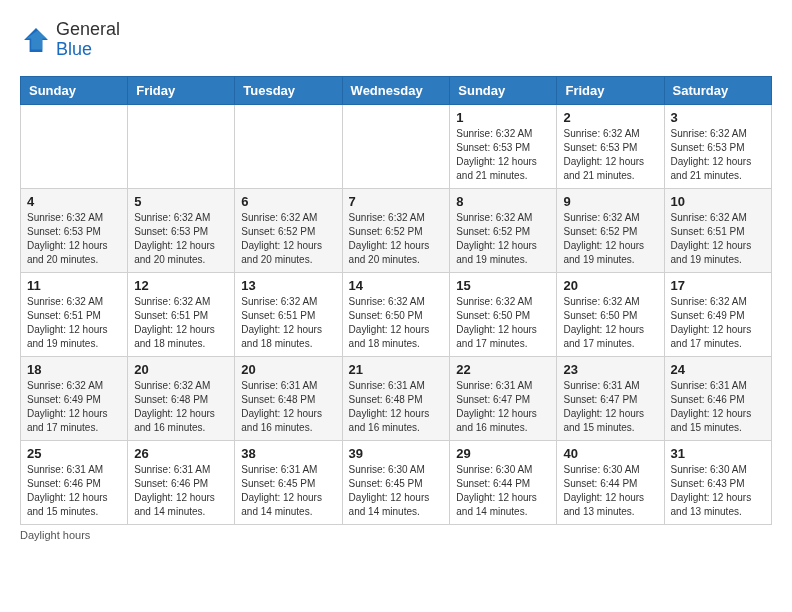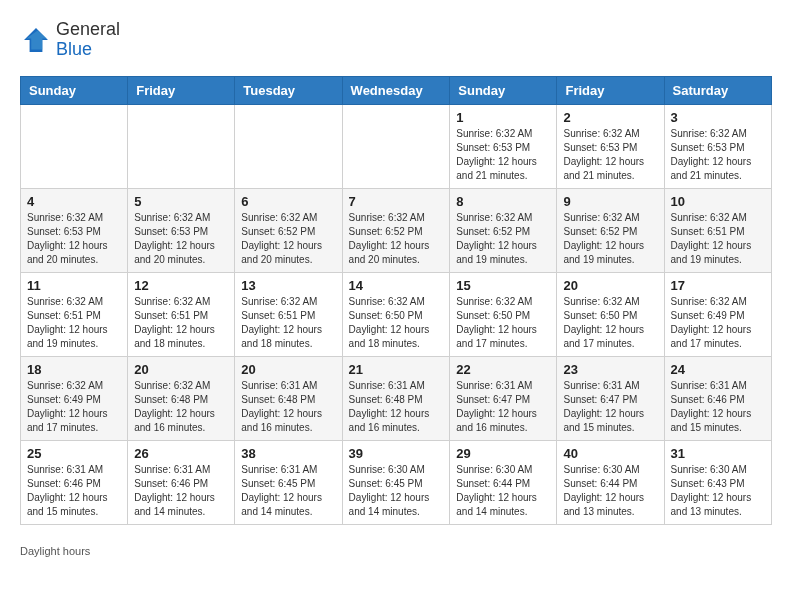--- a/index.html
+++ b/index.html
@@ -84,21 +84,21 @@
     }
     .day-info {
       font-size: 10px;
       color: #333;
       line-height: 1.4;
     }
     .empty-cell {
       background: #fff !important;
     }
     .footer-note {
-      margin-top: 20px;
+      margin-top: 4px;
       font-size: 11px;
       color: #555;
       text-align: left;
     }
   </style>
 </head>
 <body>
 
 <div class="header">
   <div class="logo">

